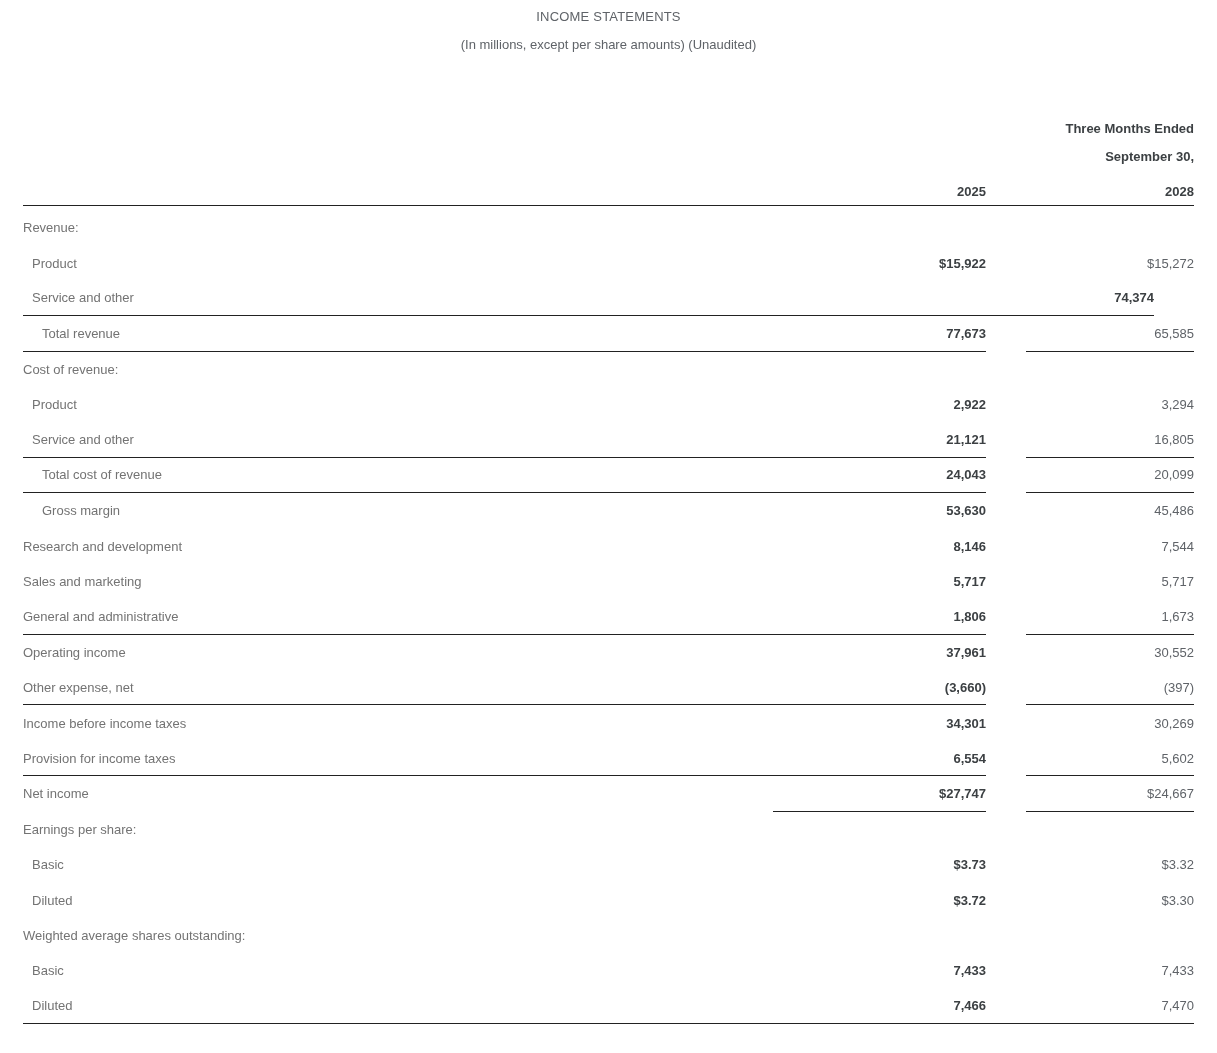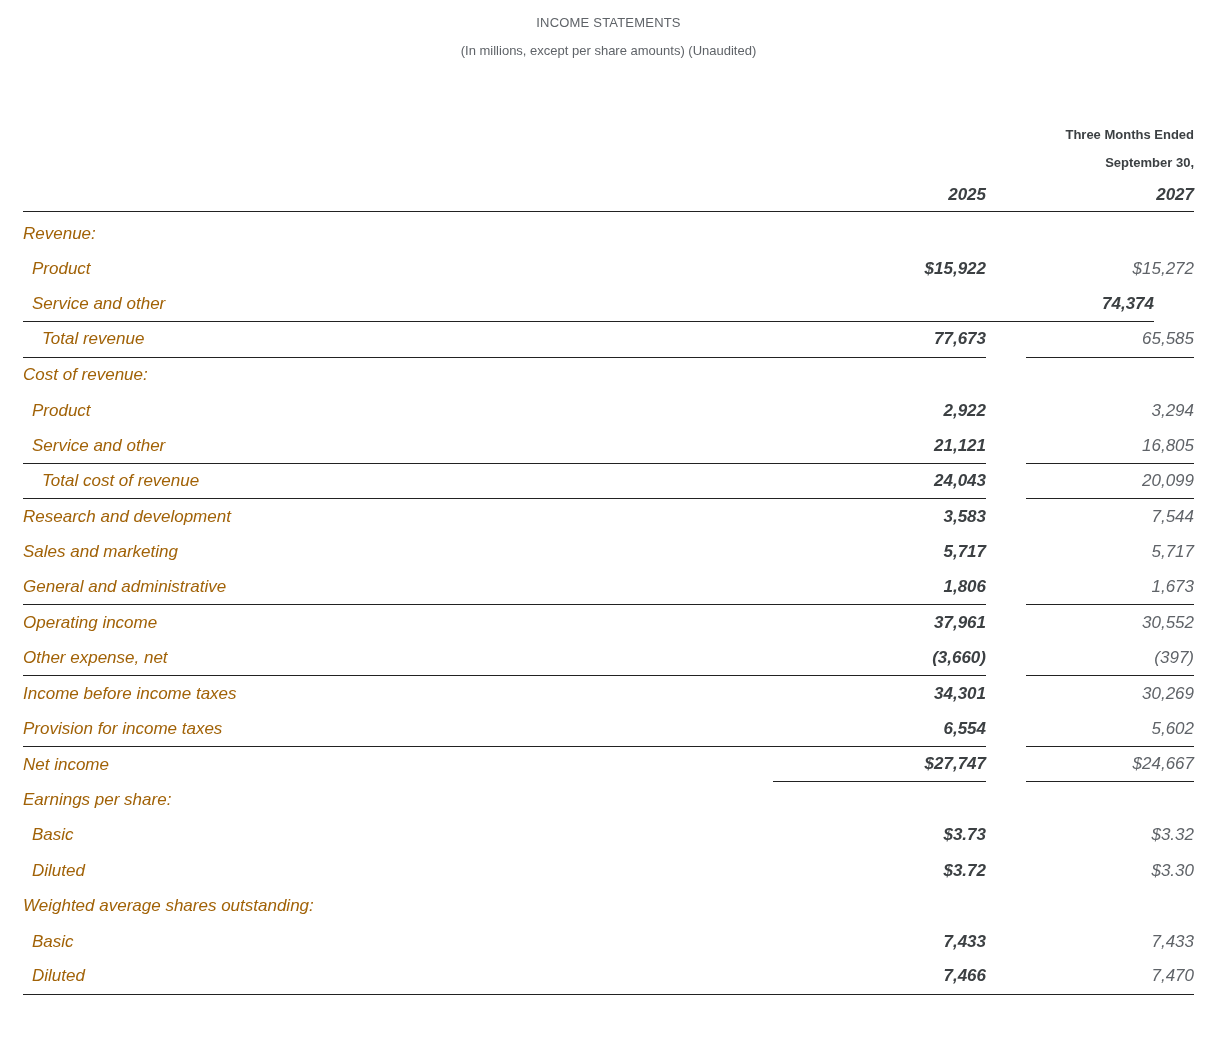--- a/index.html
+++ b/index.html
@@ -5,21 +5,21 @@
   * { box-sizing: border-box; margin: 0; padding: 0; }
   html, body {
     width: 1217px; height: 1053px;
     background: #ffffff;
     font-family: "Liberation Sans", sans-serif;
     color: #5f6368;
   }
   .page { position: relative; width: 1217px; height: 1053px; overflow: hidden; }
 
   .doc-title {
-    padding-top: 16px;
+    padding-top: 10px;
     text-align: center;
     font-size: 13px;
     line-height: 14px;
     color: #5f6368;
     letter-spacing: 0.2px;
   }
   .doc-subtitle {
     margin-top: 14px;
     text-align: center;
     font-size: 13px;
@@ -35,24 +35,23 @@
     font-size: 13px;
     font-weight: 700;
     color: #3c4043;
     line-height: 28px;
   }
 
   .row {
     display: flex;
     align-items: center;
     height: 35.4px;
-    font-size: 17px;
-    font-style: italic;
-  }
-  .cell-label { flex: 1 1 auto; color: #a16207; }
+    font-size: 13px;
+  }
+  .cell-label { flex: 1 1 auto; color: #737373; }
   .cell-2025  { width: 213px; text-align: right; font-weight: 700; color: #3c4043; }
   .cell-gap   { width: 40px; }
   .cell-2024  { width: 168px; text-align: right; color: #5f6368; }
 
   .years-row {
     height: 35px;
     align-items: flex-end;
     padding-bottom: 6px;
     border-bottom: 1px solid #222222;
   }
@@ -96,21 +95,21 @@
 
     <div class="period-header">
       <div class="period-line">Three Months Ended</div>
       <div class="period-line">September 30,</div>
     </div>
 
     <div class="row years-row">
       <div class="cell-label"></div>
       <div class="cell-2025">2025</div>
       <div class="cell-gap"></div>
-      <div class="cell-2024">2027</div>
+      <div class="cell-2024">2028</div>
     </div>
 
     <div class="rows-host">
   <div class="row u-none indent-0">
     <div class="cell-label">Revenue:</div>
     <div class="cell-2025"></div>
     <div class="cell-gap"></div>
     <div class="cell-2024"></div>
   </div>
 
@@ -155,24 +154,30 @@
     <div class="cell-2024">16,805</div>
   </div>
 
   <div class="row u-split indent-2">
     <div class="cell-label">Total cost of revenue</div>
     <div class="cell-2025">24,043</div>
     <div class="cell-gap"></div>
     <div class="cell-2024">20,099</div>
   </div>
 
+  <div class="row u-none indent-2">
+    <div class="cell-label">Gross margin</div>
+    <div class="cell-2025">53,630</div>
+    <div class="cell-gap"></div>
+    <div class="cell-2024">45,486</div>
+  </div>
 
   <div class="row u-none indent-0">
     <div class="cell-label">Research and development</div>
-    <div class="cell-2025">3,583</div>
+    <div class="cell-2025">8,146</div>
     <div class="cell-gap"></div>
     <div class="cell-2024">7,544</div>
   </div>
 
   <div class="row u-none indent-0">
     <div class="cell-label">Sales and marketing</div>
     <div class="cell-2025">5,717</div>
     <div class="cell-gap"></div>
     <div class="cell-2024">5,717</div>
   </div>

